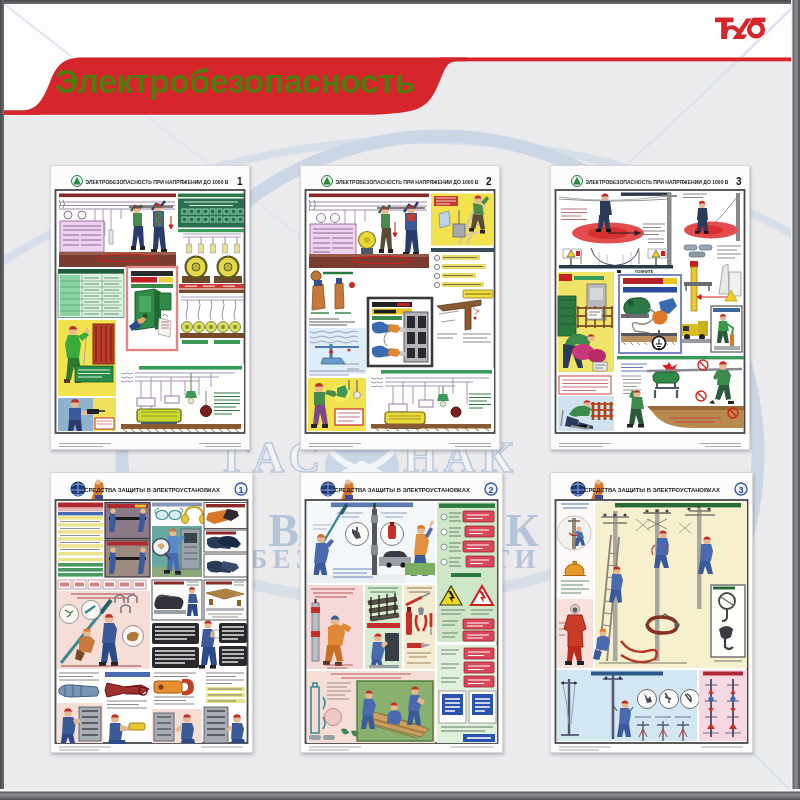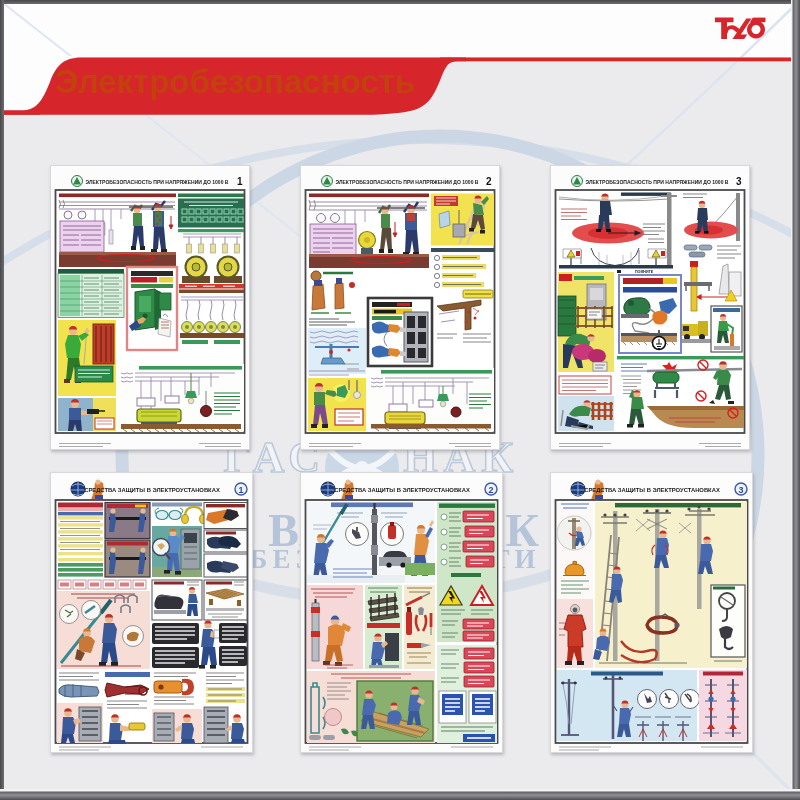--- a/index.html
+++ b/index.html
@@ -50,21 +50,21 @@
 
   <path d="M0,56 L82,56 C63,57 56,66 50,82 C43,99 38,109 24,110.5 L0,110.5 Z" fill="#fdfdfe"></path>
 
   <rect x="440" y="57.5" width="360" height="3.8" fill="#d6252b"></rect>
 
   <rect x="0" y="110.5" width="40" height="4.2" fill="#d6252b"></rect>
 
   <path d="M0,114.7 L0,110.5 L24,110.5 C38,109 43,99 50,82 C56,66 63,57.5 82,57.5 L466,57.5 L466,61.3 L458,61.3 C448,61.3 446,66 441,78 C434,95 429,107 410,111 C398,113.7 380,114.7 368,114.7 Z" fill="#d6252b"></path>
 </svg>
 
-<div style="position:absolute;left:55px;top:63px;width:400px;color:#c2410c;font-size:33px;font-weight:bold;letter-spacing:0px">Электробезопасность</div>
+<div style="position:absolute;left:55px;top:63px;width:400px;color:#4d7c0f;font-size:33px;font-weight:bold;letter-spacing:0px">Электробезопасность</div>
 
 <svg width="54" height="26" viewBox="0 0 54 26" style="position:absolute;left:712px;top:15px">
   <g>
     <path fill="#d6252b" fill-rule="evenodd" d="M44,5.5 a9,9 0 1 0 0.01,0 Z M44,10 a4.5,4.5 0 1 1 -0.01,0 Z"></path>
     <rect x="36" y="2.6" width="17.5" height="4.6" fill="#d6252b"></rect>
     <path d="M18.5,26 L34,1.5 L41.5,1.5 L26,26 Z" fill="#fbfbfc"></path>
     <path d="M20.5,24 L34.3,3.4 L39.5,3.4 L25.9,24 Z" fill="#d6252b"></path>
     <path d="M28,19.6 L35.2,19.6 L32.2,24 L25.2,24 Z" fill="#d6252b"></path>
     <path d="M12.5,17.5 C13,11.5 19,8.5 24,11.5 L27.5,14 L25,17.8 L21.5,14.8 C18.5,12.8 15.8,14.5 15.5,18.5 Z" fill="#d6252b"></path>
     <path d="M3,2.6 L21.5,2.6 L21.5,7.2 L15,7.2 L15,24 L9.2,24 L9.2,7.2 L3,7.2 Z" fill="#d6252b"></path>

